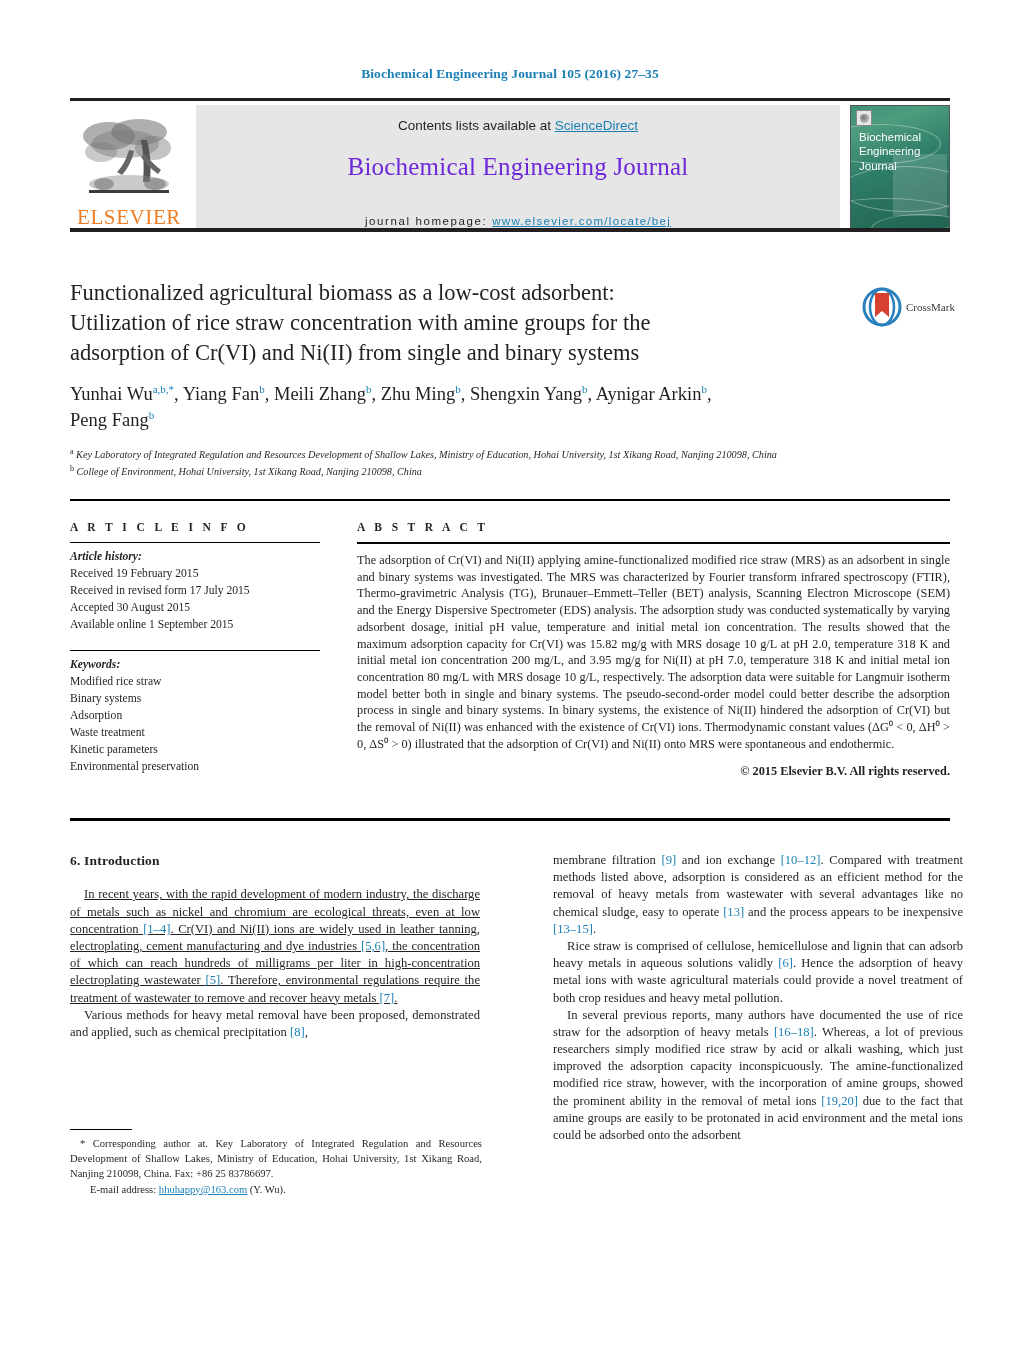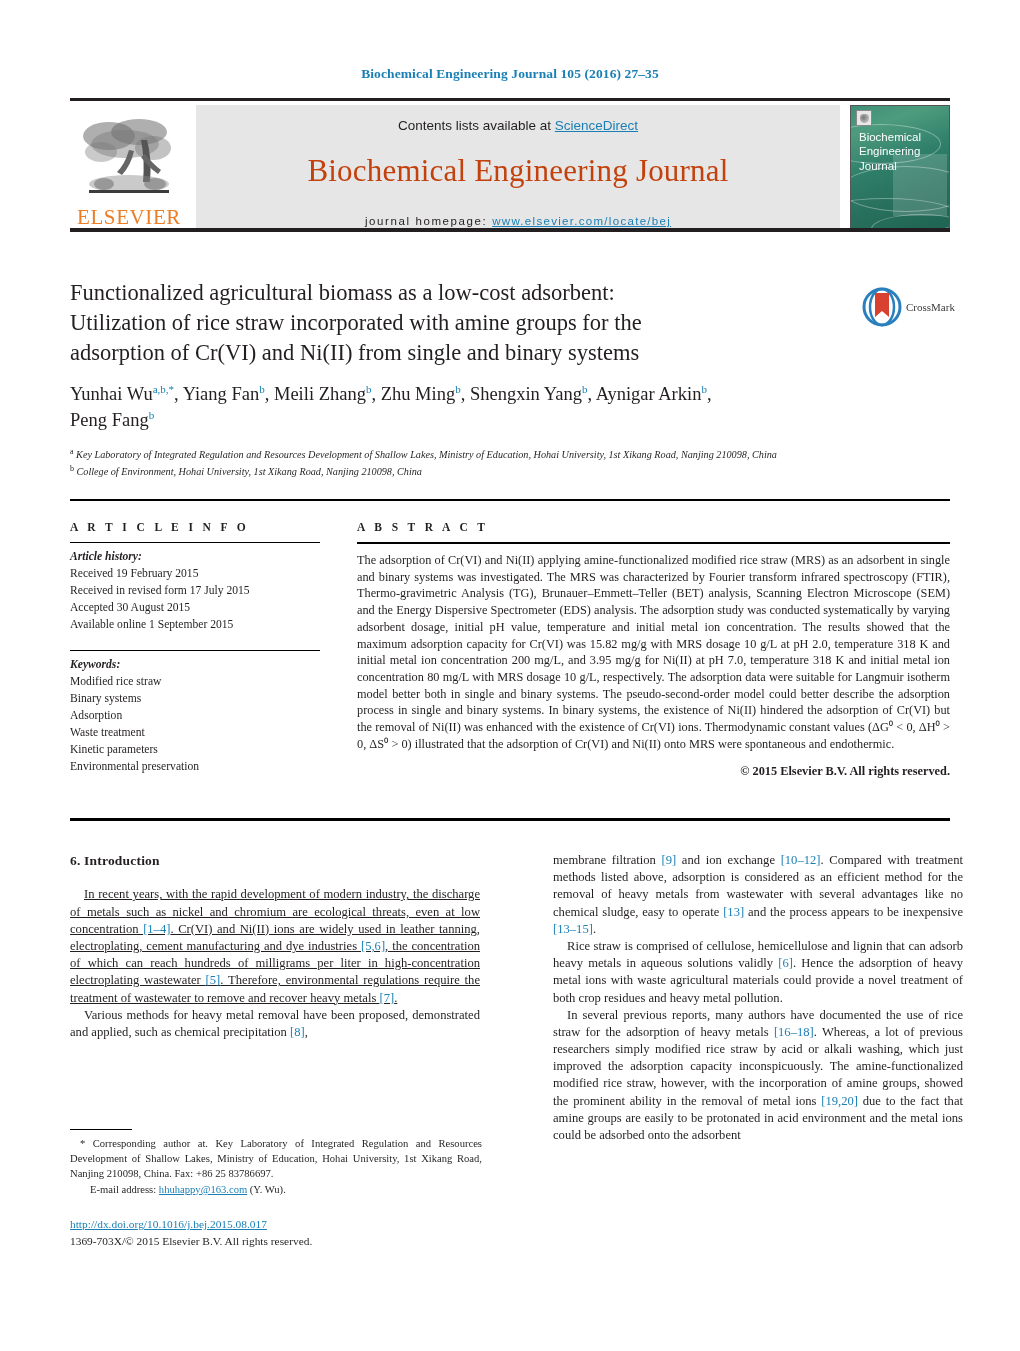--- a/index.html
+++ b/index.html
@@ -64,22 +64,22 @@
   .contents-line {
     margin-top: 13px;
     font-family: "Liberation Sans", sans-serif;
     font-size: 13.5px;
     color: #231f20;
   }
   .contents-line .sd-link { color: #1a7fb5; }
   .journal-title-big {
     margin-top: 20px;
     font-family: "Liberation Serif", serif;
-    font-size: 31px;
-    color: #c2410c;
+    font-size: 25px;
+    color: #6d28d9;
     letter-spacing: 0.2px;
   }
   .homepage-line {
     position: absolute; bottom: 3px; left: 0; right: 0;
     text-align: center;
     font-family: "Liberation Sans", sans-serif;
     font-size: 11.5px;
     letter-spacing: 1.6px;
     color: #231f20;
   }
@@ -324,21 +324,21 @@
         </div>
       </div>
     </div>
 
     <div class="masthead-rule-bottom"></div>
   </div>
 
   <div class="title-block">
     <h1 class="paper-title">
       <span>Functionalized agricultural biomass as a low-cost adsorbent:</span><br>
-      <span>Utilization of rice straw incorporated with amine groups for the</span><br>
+      <span>Utilization of rice straw concentration with amine groups for the</span><br>
       <span>adsorption of Cr(VI) and Ni(II) from single and binary systems</span>
     </h1>
   </div>
 
   <div class="crossmark">
     <svg width="40" height="40" viewBox="0 0 40 40" aria-hidden="true">
       <circle cx="20" cy="20" r="18" fill="#ffffff" stroke="#2a7fbd" stroke-width="3"></circle>
       <ellipse cx="20" cy="20" rx="12" ry="18" fill="none" stroke="#2a7fbd" stroke-width="2.5"></ellipse>
       <path d="M13 6 h14 v24 l-7 -6 l-7 6 z" fill="#d8402f"></path>
     </svg>
@@ -401,18 +401,14 @@
       <p><span>In several previous reports, many authors have documented the use of rice straw for the adsorption of heavy metals </span><span class="ref">[16–18]</span><span>. Whereas, a lot of previous researchers simply modified rice straw by acid or alkali washing, which just improved the adsorption capacity inconspicuously. The amine-functionalized modified rice straw, however, with the incorporation of amine groups, showed the prominent ability in the removal of metal ions </span><span class="ref">[19,20]</span><span> due to the fact that amine groups are easily to be protonated in acid environment and the metal ions could be adsorbed onto the adsorbent</span></p>
     </div>
   </div>
 
   <div class="footnote-rule"></div>
   <div class="footnotes">
     <div class="corr">* Corresponding author at. Key Laboratory of Integrated Regulation and Resources Development of Shallow Lakes, Ministry of Education, Hohai University, 1st Xikang Road, Nanjing 210098, China. Fax: +86 25 83786697.</div>
     <div class="email-line"><span class="email-lbl">E-mail address:</span> <a class="email-link" href="#">hhuhappy@163.com</a><span> (Y. Wu).</span></div>
   </div>
 
-  <div class="bottom-meta">
-    <div><a class="doi-link" href="#">http://dx.doi.org/10.1016/j.bej.2015.08.017</a></div>
-    <div>1369-703X/© 2015 Elsevier B.V. All rights reserved.</div>
-  </div>
 
 </div>
 
 </body></html>

